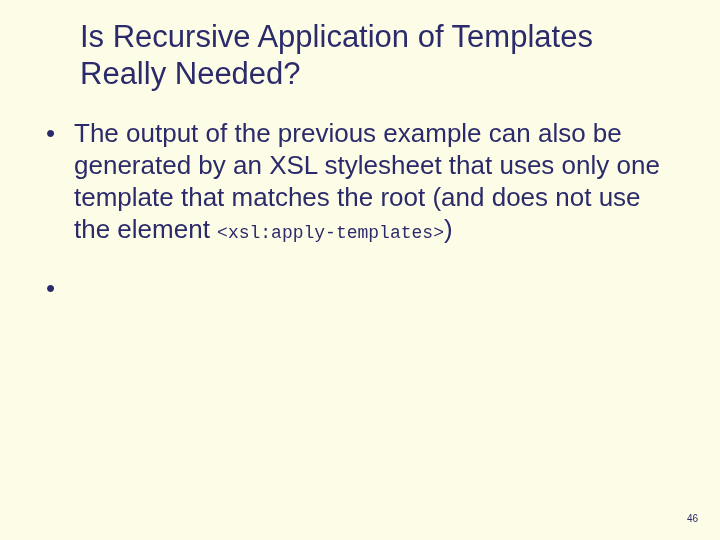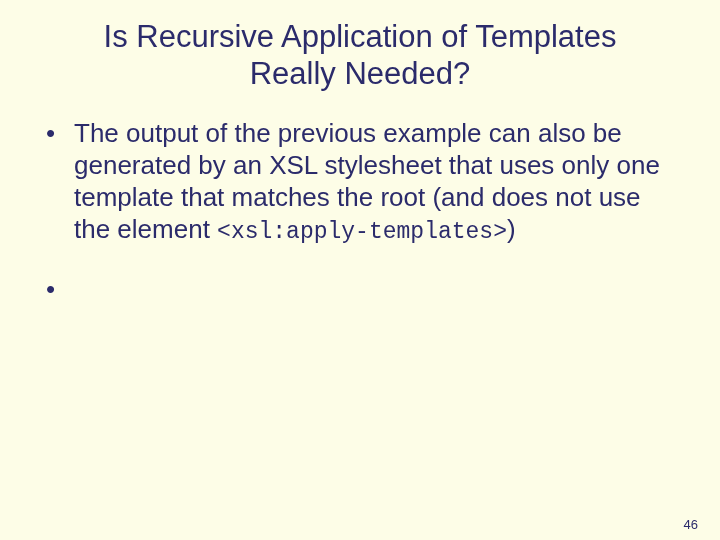--- a/index.html
+++ b/index.html
@@ -14,21 +14,21 @@
   .slide {
     width: 100%;
     height: 100%;
     padding: 18px 40px 20px 40px;
     position: relative;
   }
   .title {
     color: #2b2b6b;
     font-size: 31px;
     font-weight: 400;
-    text-align: center;
+    text-align: left;
     line-height: 1.2;
     margin-bottom: 26px;
     padding: 0 40px;
   }
   ul.bullets {
     list-style: none;
     color: #2b2b6b;
   }
   ul.bullets > li {
     position: relative;
@@ -40,44 +40,44 @@
   ul.bullets > li::before {
     content: "•";
     position: absolute;
     left: 6px;
     top: 0;
     font-size: 26px;
     color: #2b2b6b;
   }
   .code {
     font-family: "Courier New", Courier, monospace;
-    font-size: 23px;
+    font-size: 18px;
   }
   ul.sub {
     list-style: none;
     margin-top: 18px;
   }
   ul.sub > li {
     position: relative;
     padding-left: 28px;
     font-size: 23px;
     line-height: 1.25;
     color: #2b2b6b;
   }
   ul.sub > li::before {
     content: "–";
     position: absolute;
     left: 4px;
     top: 0;
   }
   .page-num {
     position: absolute;
-    bottom: 8px;
+    bottom: 16px;
     right: 22px;
-    font-size: 13px;
+    font-size: 10px;
     color: #2b2b6b;
   }
 </style>
 </head>
 <body>
 
 <div class="slide">
   <h1 class="title">Is Recursive Application of Templates Really Needed?</h1>
 
   <ul class="bullets">

